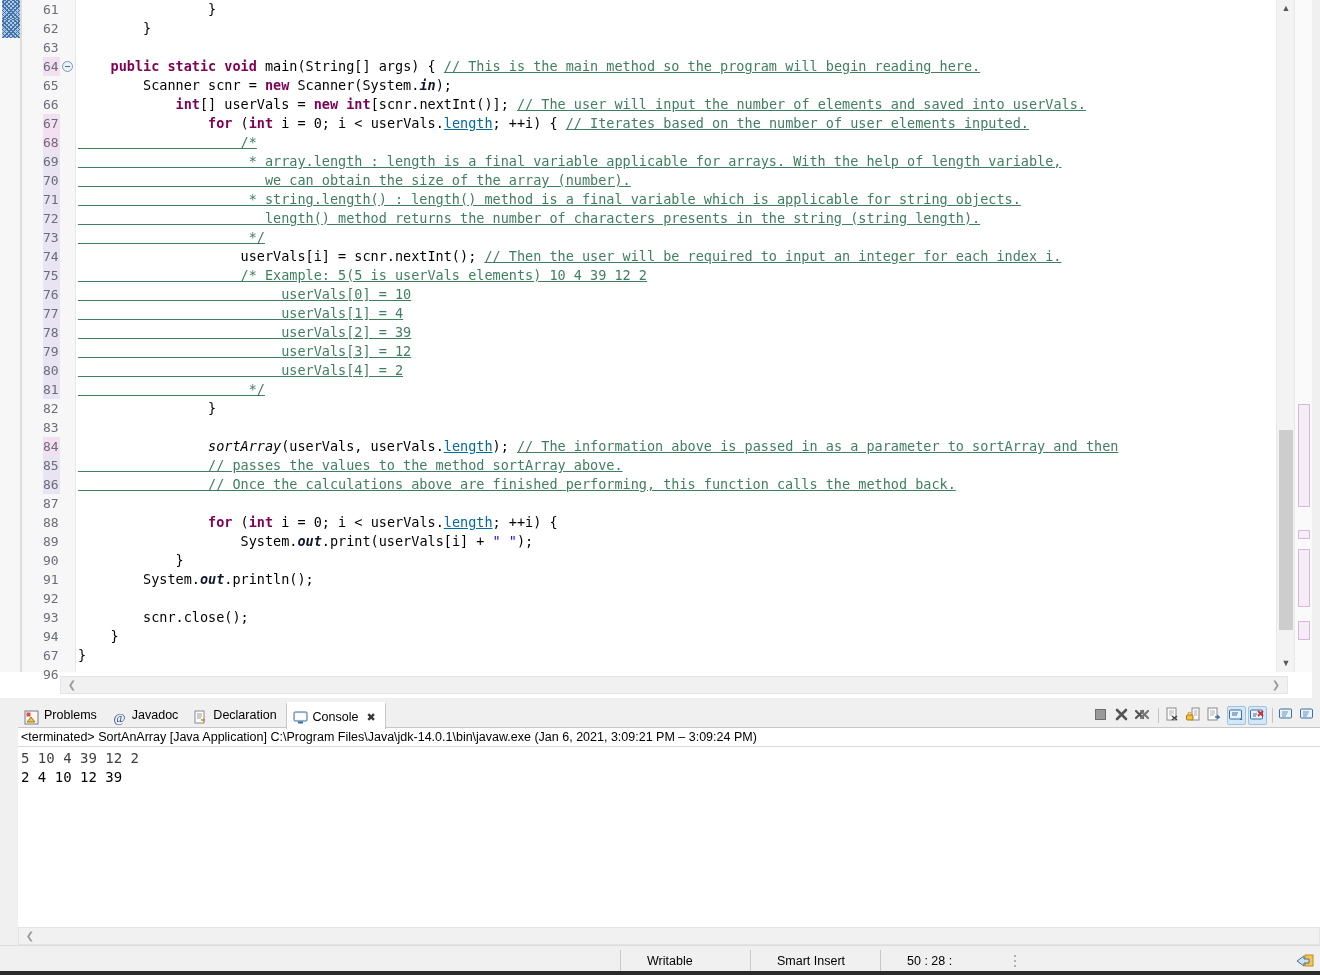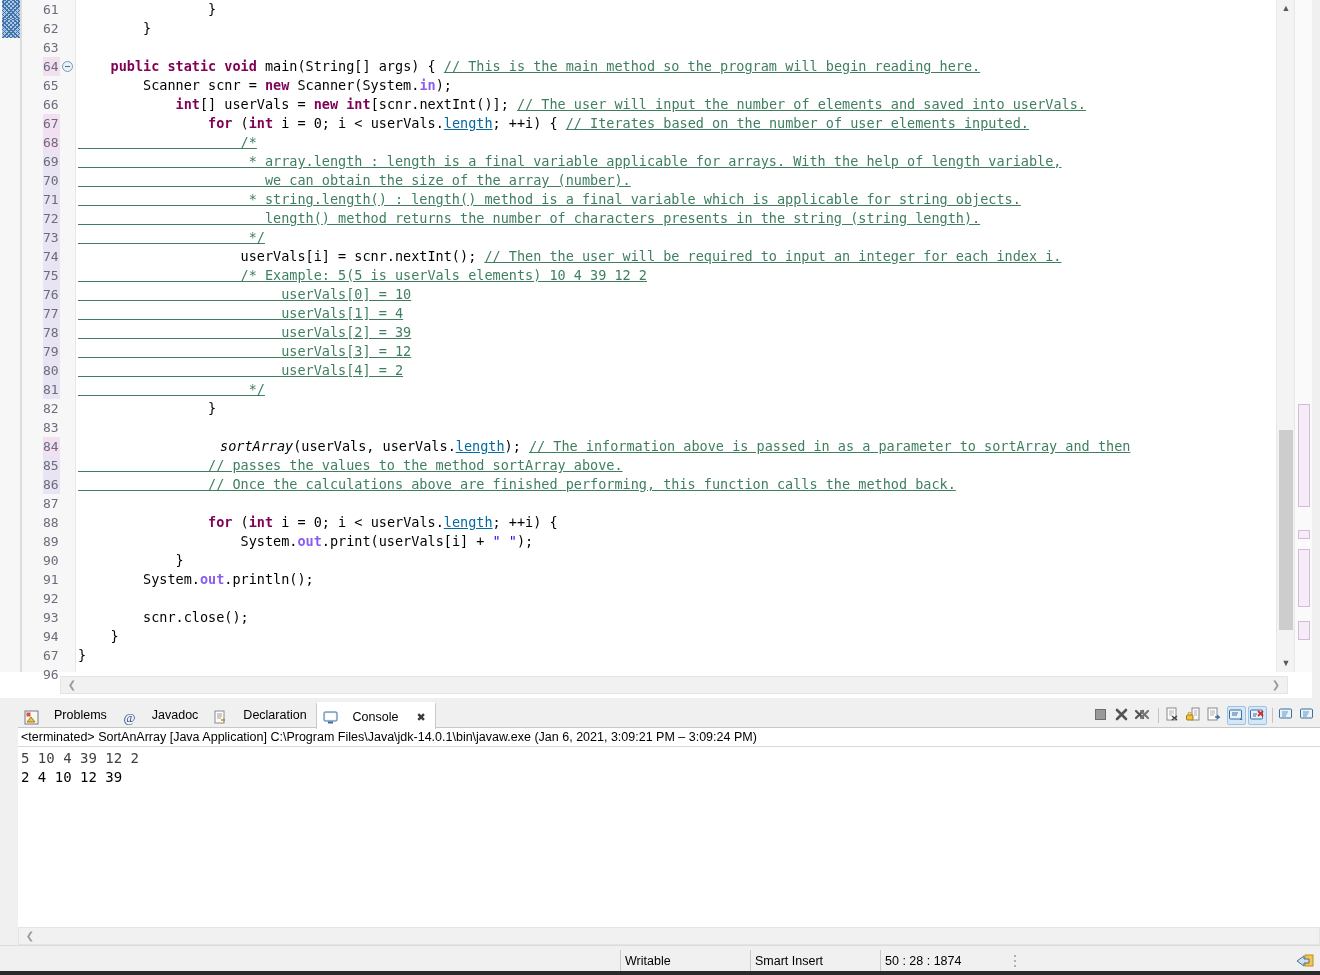--- a/index.html
+++ b/index.html
@@ -74,22 +74,22 @@
     height: 19px; line-height: 19px; white-space: pre;
     font-family: "DejaVu Sans Mono", monospace;
     font-size: 13.5px;
     color: #000000;
     padding-left: 2px;
   }
   .kw       { color: #7f0055; font-weight: bold; }
   .cmt      { color: #3f7f5f; text-decoration: underline; }
   .str      { color: #2a00ff; }
   .fld-u    { color: #0369a1; text-decoration: underline; }
-  .statfld  { color: #8b5cf6; font-weight: bold; }
-  .statmeth { font-style: italic; color: #000000; margin-left: 12px; }
+  .statfld  { color: #0f172a; font-weight: bold; font-style: italic; }
+  .statmeth { font-style: italic; color: #000000; }
 
   
   #v-scroll {
     position: absolute; right: 18px; top: 0; width: 18px; height: 672px;
     background: #f3f3f3; border-left: 1px solid #e8e8e8;
   }
   #v-scroll .arrow-up, #v-scroll .arrow-dn {
     position: absolute; left: 0; width: 18px; height: 17px;
     color: #5a5a5a; font-size: 9px; text-align: center; line-height: 17px;
   }
@@ -125,21 +125,21 @@
     position: absolute; left: 18px; top: 702px; width: 1302px; height: 243px;
     background: #ffffff;
   }
   #tabbar {
     position: relative; height: 26px; background: #f0f0f0;
     border-bottom: 1px solid #c8c8c8;
   }
   .ptab {
     position: relative; float: left; height: 26px; line-height: 26px;
     padding: 0 9px 0 6px; font-size: 12.5px; color: #000;
-    display: flex; align-items: center; gap: 15px;
+    display: flex; align-items: center; gap: 5px;
   }
   .ptab.active {
     background: #ffffff; border: 1px solid #c8c8c8; border-bottom: none;
     border-top: 2px solid #ffffff; height: 27px; line-height: 24px; align-items: center;
   }
   .tab-ico { width: 15px; height: 15px; position: relative; flex: none; }
   .close-x { font-size: 11px; color: #3a3a3a; margin-left: 3px; }
 
   
   #ptoolbar {
@@ -173,21 +173,21 @@
     text-align: center; line-height: 16px; font-size: 10px; color: #9a9a9a;
   }
 
   
   #statusbar {
     position: absolute; left: 0; bottom: 0; width: 1320px; height: 30px;
     background: #f0f0f0; border-top: 1px solid #dcdcdc;
     display: flex; align-items: center;
   }
   .sb-cell {
-    height: 22px; line-height: 22px; padding: 0 4px;
+    height: 22px; line-height: 22px; padding: 0 26px;
     font-size: 12.5px; color: #000;
     border-left: 1px solid #c9c9c9;
   }
   .sb-spacer { flex: 1; }
   #sb-grip { width: 14px; height: 22px; position: relative; margin-left: 4px; }
   #sb-grip i {
     position: absolute; left: 5px; width: 2px; height: 2px; background: #b0b0b0;
   }
   #sb-icon {
     width: 22px; height: 20px; margin-right: 4px; position: relative;

